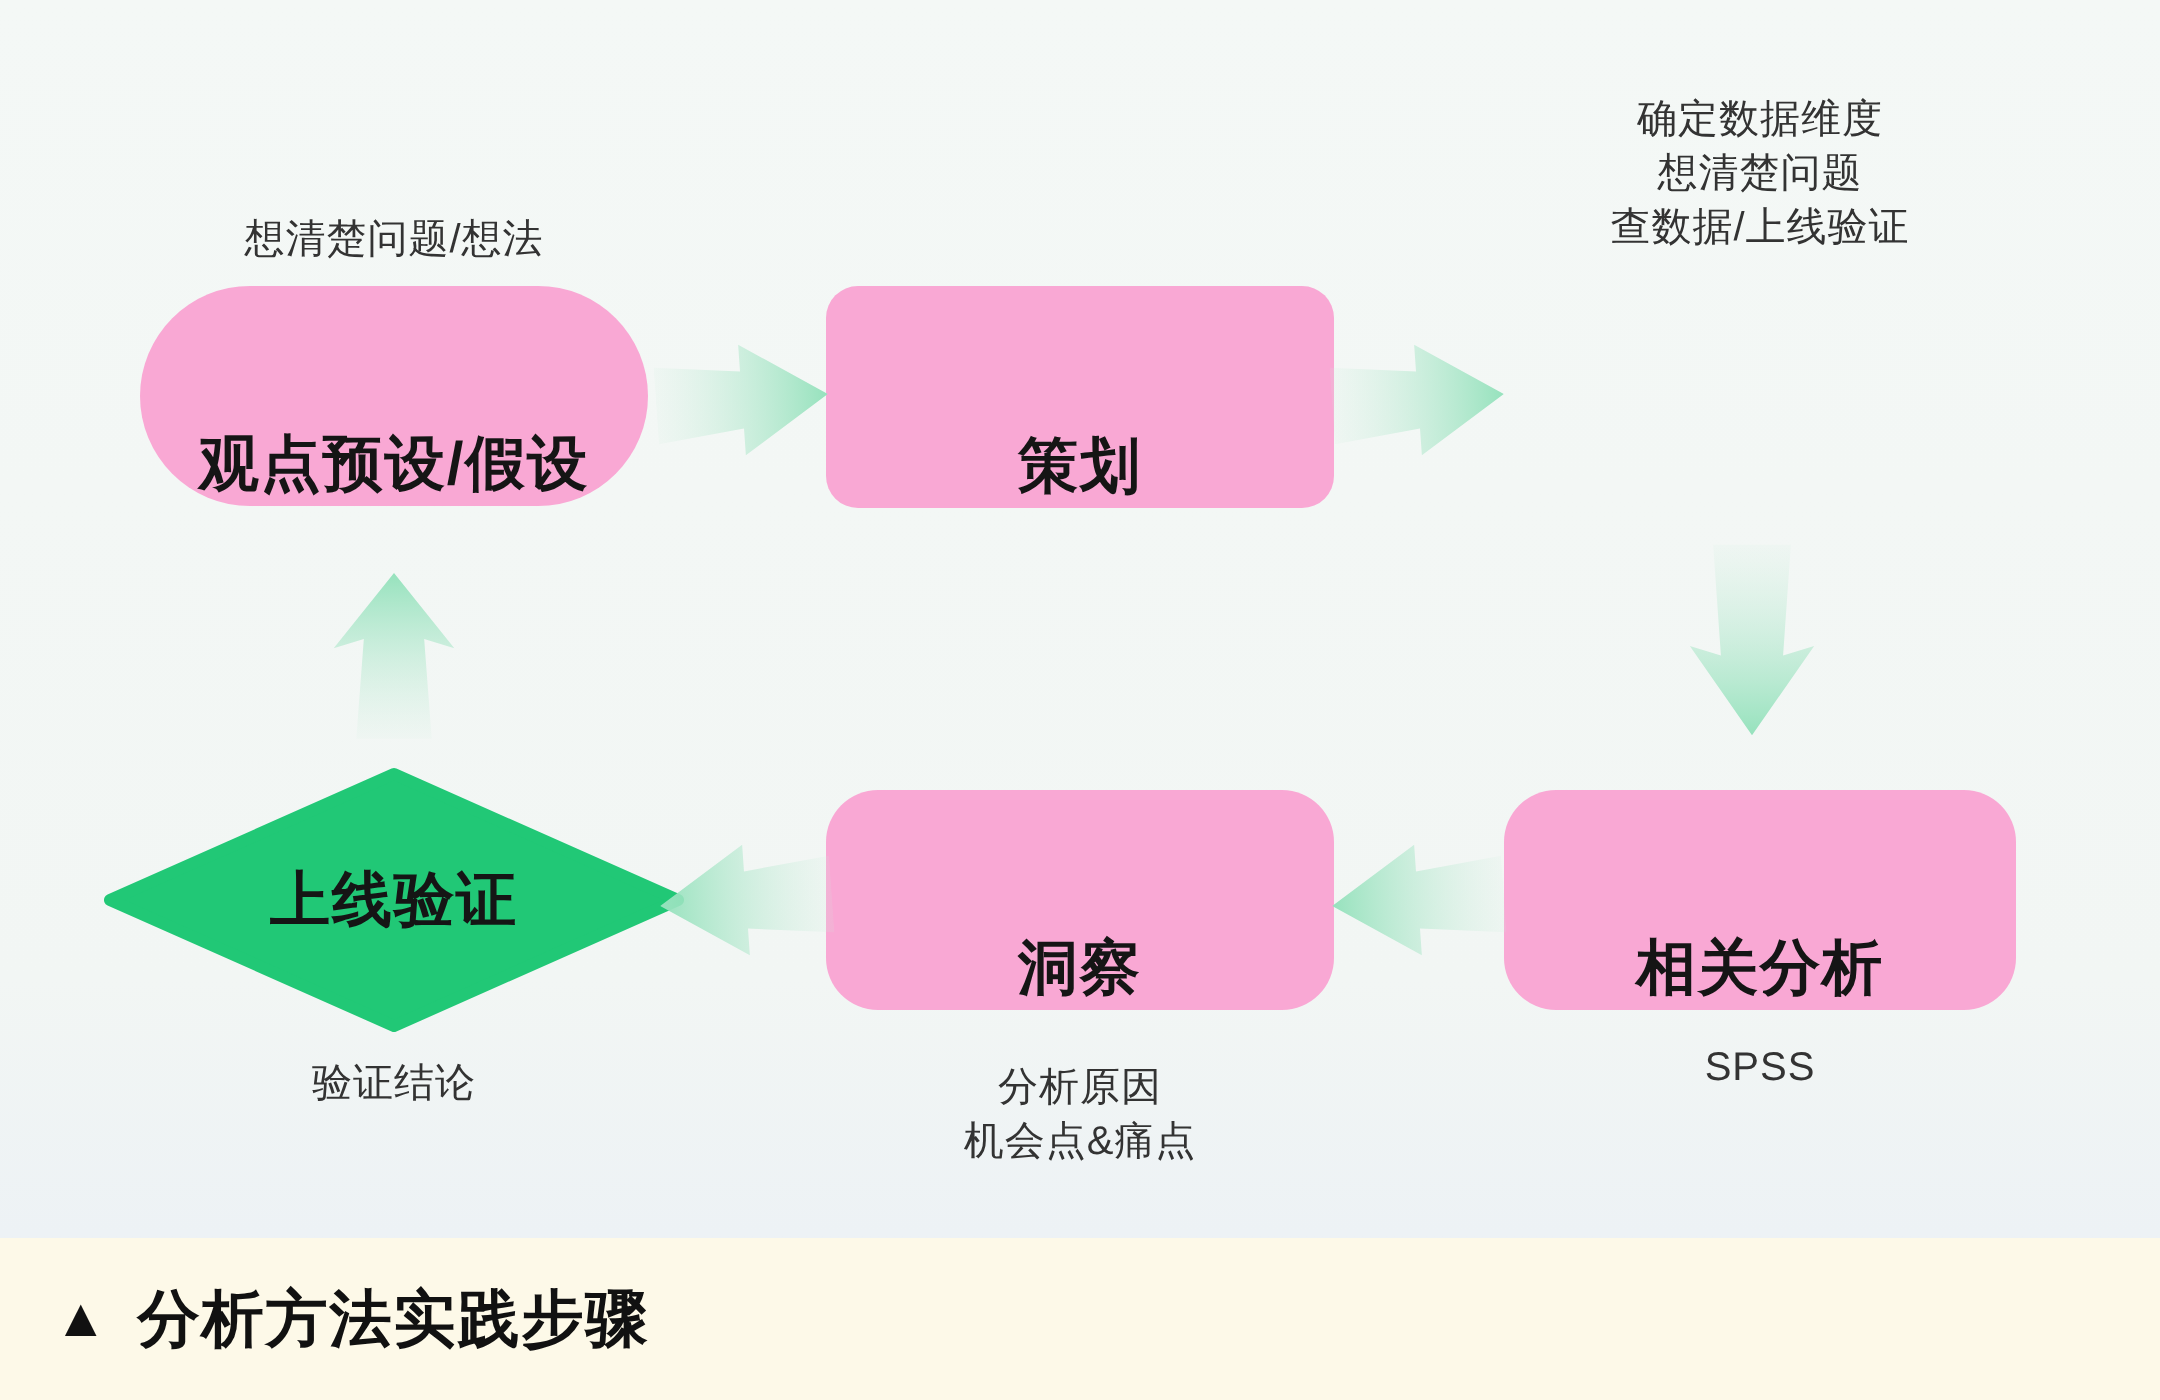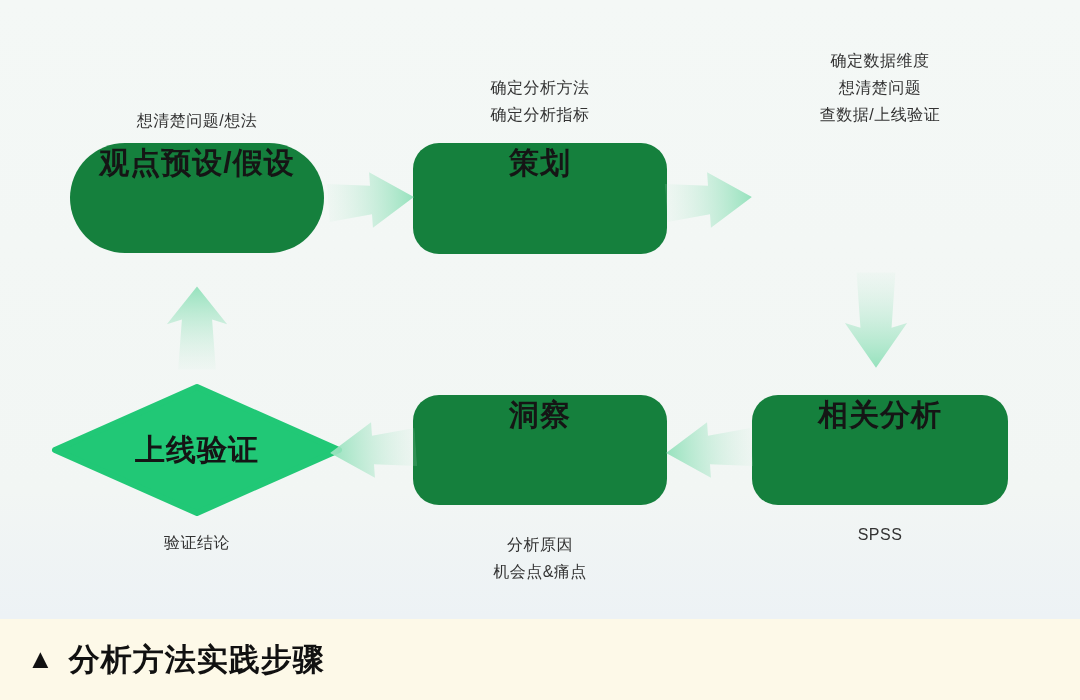--- a/index.html
+++ b/index.html
@@ -5,30 +5,30 @@
   html,body{margin:0;padding:0;}
   body{
     width:1080px;height:700px;overflow:hidden;
     font-family:"Liberation Sans","DejaVu Sans",sans-serif;
     background:linear-gradient(180deg,#f4f8f6 0%,#f2f6f4 70%,#edf2f5 88%,#ecf1f5 100%);
     position:relative;
   }
   .canvas{position:absolute;inset:0;}
   .node{
     position:absolute;
-    background:#15803d;
-    display:flex;align-items:flex-start;justify-content:center;
+    background:#f9a8d4;
+    display:flex;align-items:flex-end;justify-content:center;
     color:#151515;font-weight:bold;font-size:30px;letter-spacing:1px;
   }
   .rounded{border-radius:26px;}
   .stadium{border-radius:56px;}
   .node-label{white-space:nowrap;}
   .note{
     position:absolute;text-align:center;color:#333333;
-    font-size:16px;line-height:27px;letter-spacing:0.5px;white-space:nowrap;
+    font-size:20px;line-height:27px;letter-spacing:0.5px;white-space:nowrap;
   }
   .arrow{position:absolute;}
   .tilt{transform:rotate(-4deg);}
   .diamond-wrap{position:absolute;left:50px;top:382px;width:294px;height:136px;}
   .diamond-label{
     position:absolute;inset:0;display:flex;align-items:center;justify-content:center;
     color:#151515;font-weight:bold;font-size:30px;letter-spacing:1px;
   }
   .footer{
     position:absolute;left:0;right:0;top:619px;height:81px;
@@ -39,36 +39,32 @@
   }
   .footer .marker{font-size:27px;margin-right:14px;}
 </style>
 </head>
 <body>
 
 <div class="canvas">
 
   <div class="note" style="left:70px;top:107px;width:254px;">想清楚问题/想法</div>
 
-  <div class="note" style="left:413px;top:74px;width:254px;">
-    <div>确定分析方法</div>
-    <div>确定分析指标</div>
-  </div>
 
   <div class="note" style="left:752px;top:47px;width:256px;">
     <div>确定数据维度</div>
     <div>想清楚问题</div>
     <div>查数据/上线验证</div>
   </div>
 
   <div class="node stadium" style="left:70px;top:143px;width:254px;height:110px;">
     <span class="node-label">观点预设/假设</span>
   </div>
 
-  <div class="node rounded" style="left:413px;top:143px;width:254px;height:111px;">
+  <div class="node rounded" style="left:413px;top:143px;width:254px;height:111px;border-radius:16px;">
     <span class="node-label">策划</span>
   </div>
 
 
   <div class="diamond-wrap">
     <svg width="294" height="136" viewBox="0 0 294 136">
       <polygon points="147,5 289,68 147,131 5,68" fill="#21c876" stroke="#21c876" stroke-width="6" stroke-linejoin="round"></polygon>
     </svg>
     <div class="diamond-label">上线验证</div>
   </div>

